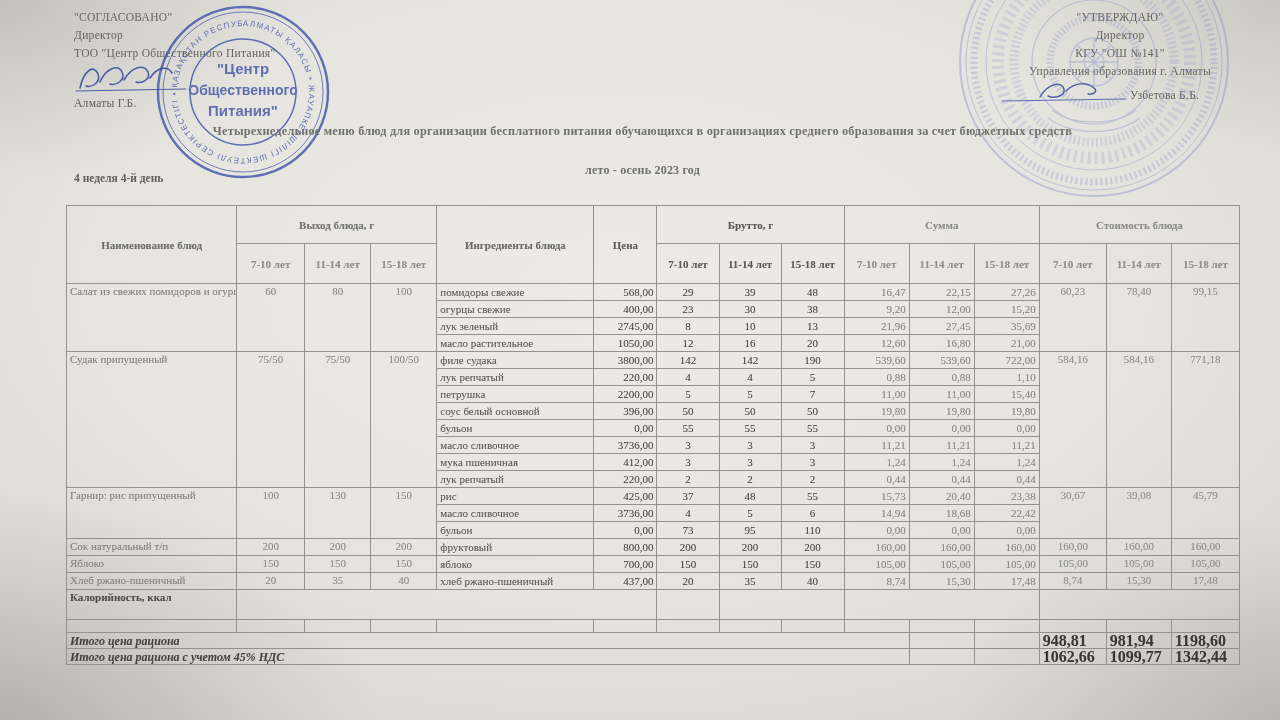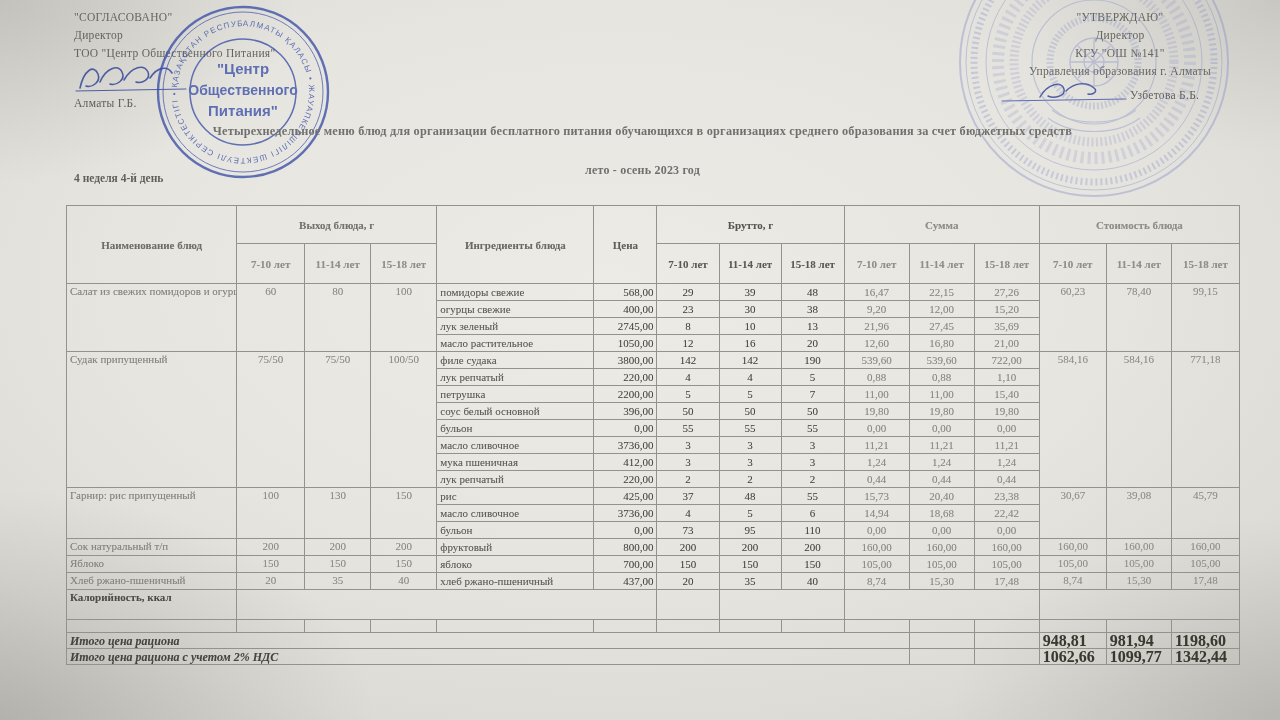--- a/index.html
+++ b/index.html
@@ -36,21 +36,21 @@
   tr.h1{height:38px;} tr.h2{height:40px;}
   .hname{color:#6e6e69;} .hout{color:#74746f;} .hing{color:#6a6a65;} .hprice{color:#5f5f5a;}
   .hbrutto{color:#56564f;} .hsum{color:#8e8e88;} .hcost{color:#8e8e88;}
   .hage-d{color:#5a5a53;font-weight:600;} .hage-f{color:#90908a;font-weight:600;}
   tbody.rows tr{height:17px;}
   td.cname{color:#84847c;text-align:left;vertical-align:top;padding:2px 4px;}
   td.cout{color:#8c8c84;text-align:center;vertical-align:top;padding-top:2px;}
   td.cing{color:#595952;text-align:left;padding-left:4px;}
   td.cprice{color:#47473f;text-align:right;padding-right:8px;}
   td.cbrutto{color:#454540;text-align:center;}
-  td.csum{color:#8a8a82;text-align:center;}
+  td.csum{color:#8a8a82;text-align:right;}
   td.ccost{color:#90908a;text-align:center;vertical-align:top;padding-top:3px;}
   tr.r-kcal{height:30px;} tr.r-kcal td{vertical-align:top;}
   td.kcal{color:#4c4c45;font-weight:bold;text-align:left;padding:3px 4px;}
   tr.r-spacer{height:13px;}
   tr.r-total{height:16px;}
   td.tlabel{color:#45453e;font-weight:bold;font-style:italic;text-align:left;
     font-size:12px;padding-left:4px;}
   td.tval{color:#39392f;font-weight:bold;text-align:left;font-size:16px;padding-right:4px;}
   
   .stamp{position:absolute;pointer-events:none;}
@@ -432,21 +432,21 @@
         </tr>
         <tr class="r-total">
           <td colspan="10" class="tlabel">Итого цена рациона</td>
           <td></td>
           <td></td>
           <td class="tval">948,81</td>
           <td class="tval">981,94</td>
           <td class="tval">1198,60</td>
         </tr>
         <tr class="r-total">
-          <td colspan="10" class="tlabel">Итого цена рациона с учетом 2% НДС</td>
+          <td colspan="10" class="tlabel">Итого цена рациона с учетом 45% НДС</td>
           <td></td>
           <td></td>
           <td class="tval">1062,66</td>
           <td class="tval">1099,77</td>
           <td class="tval">1342,44</td>
         </tr>
       </tbody>
     </table>
   </div>
 </div>

